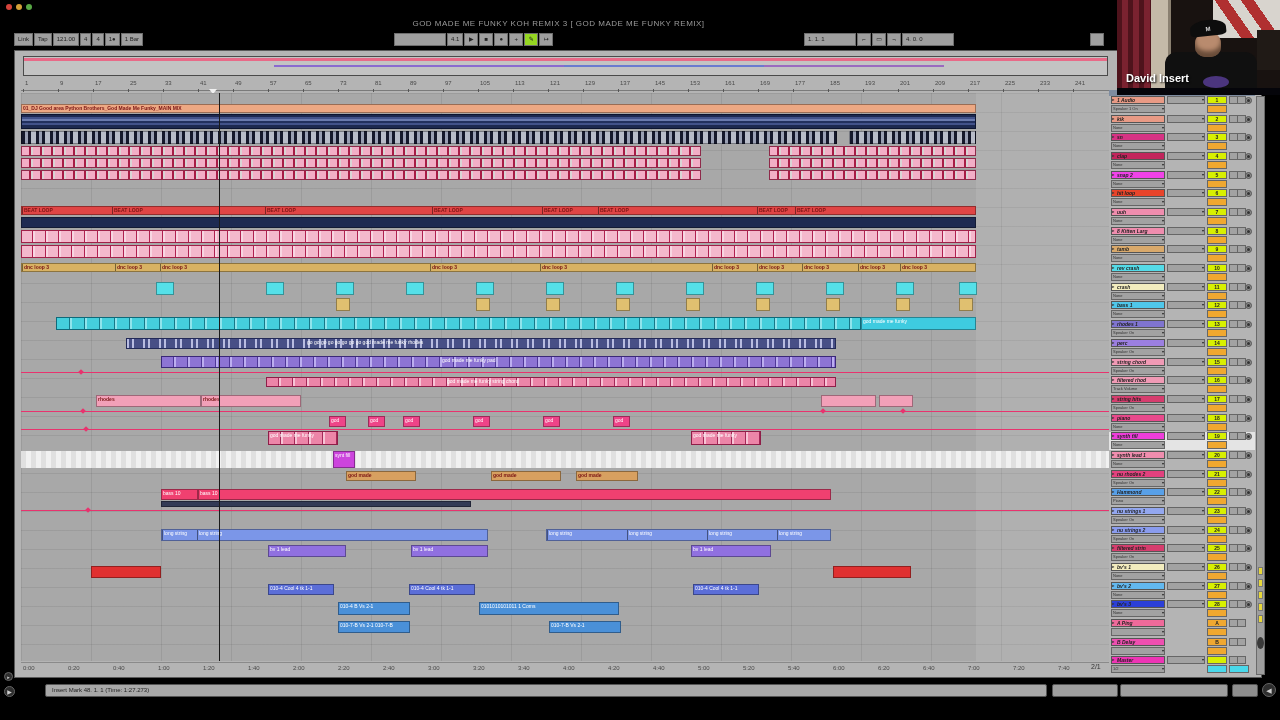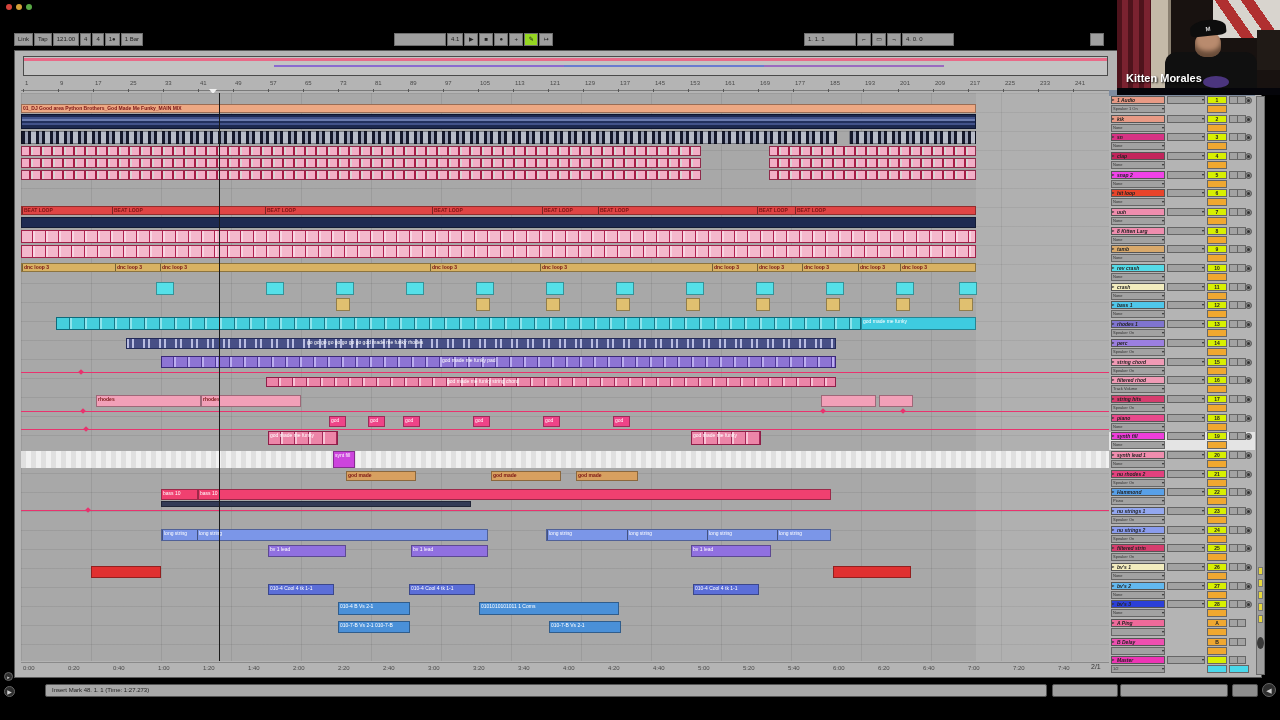--- a/index.html
+++ b/index.html
@@ -96,20 +96,21 @@
 </style>
 </head>
 <body>
 
 <div id="stage">
 
   <div class="tl" style="left:6px;top:4px;background:#d5443c"></div>
   <div class="tl" style="left:16px;top:4px;background:#d5a038"></div>
   <div class="tl" style="left:26px;top:4px;background:#58a845"></div>
 
+  <div id="title">GOD MADE ME FUNKY KOH REMIX 3  [ GOD MADE ME FUNKY REMIX]</div>
 
   <div id="transport">
     <div class="tgroup" style="left:0" id="tg-left">
         <div class="tbtn">Link</div>
         <div class="tbtn">Tap</div>
         <div class="tbtn">121.00</div>
         <div class="tbtn">4</div>
         <div class="tbtn">4</div>
         <div class="tbtn">1●</div>
         <div class="tbtn">1 Bar</div>
@@ -864,15 +865,15 @@
   <div id="webcam">
     <div id="wc-curtain"></div>
     <div id="wc-door"></div>
     <div id="wc-wall"></div>
     <div id="wc-right"></div>
     <div id="wc-body"></div>
     <div id="wc-graphic"></div>
     <div id="wc-head"></div>
     <div id="wc-cap">M</div>
     <div id="wc-desk"></div>
-    <div id="wc-caption">Kitten Morales</div>
+    <div id="wc-caption">David Insert</div>
   </div>
 </div>
 
 </body></html>

